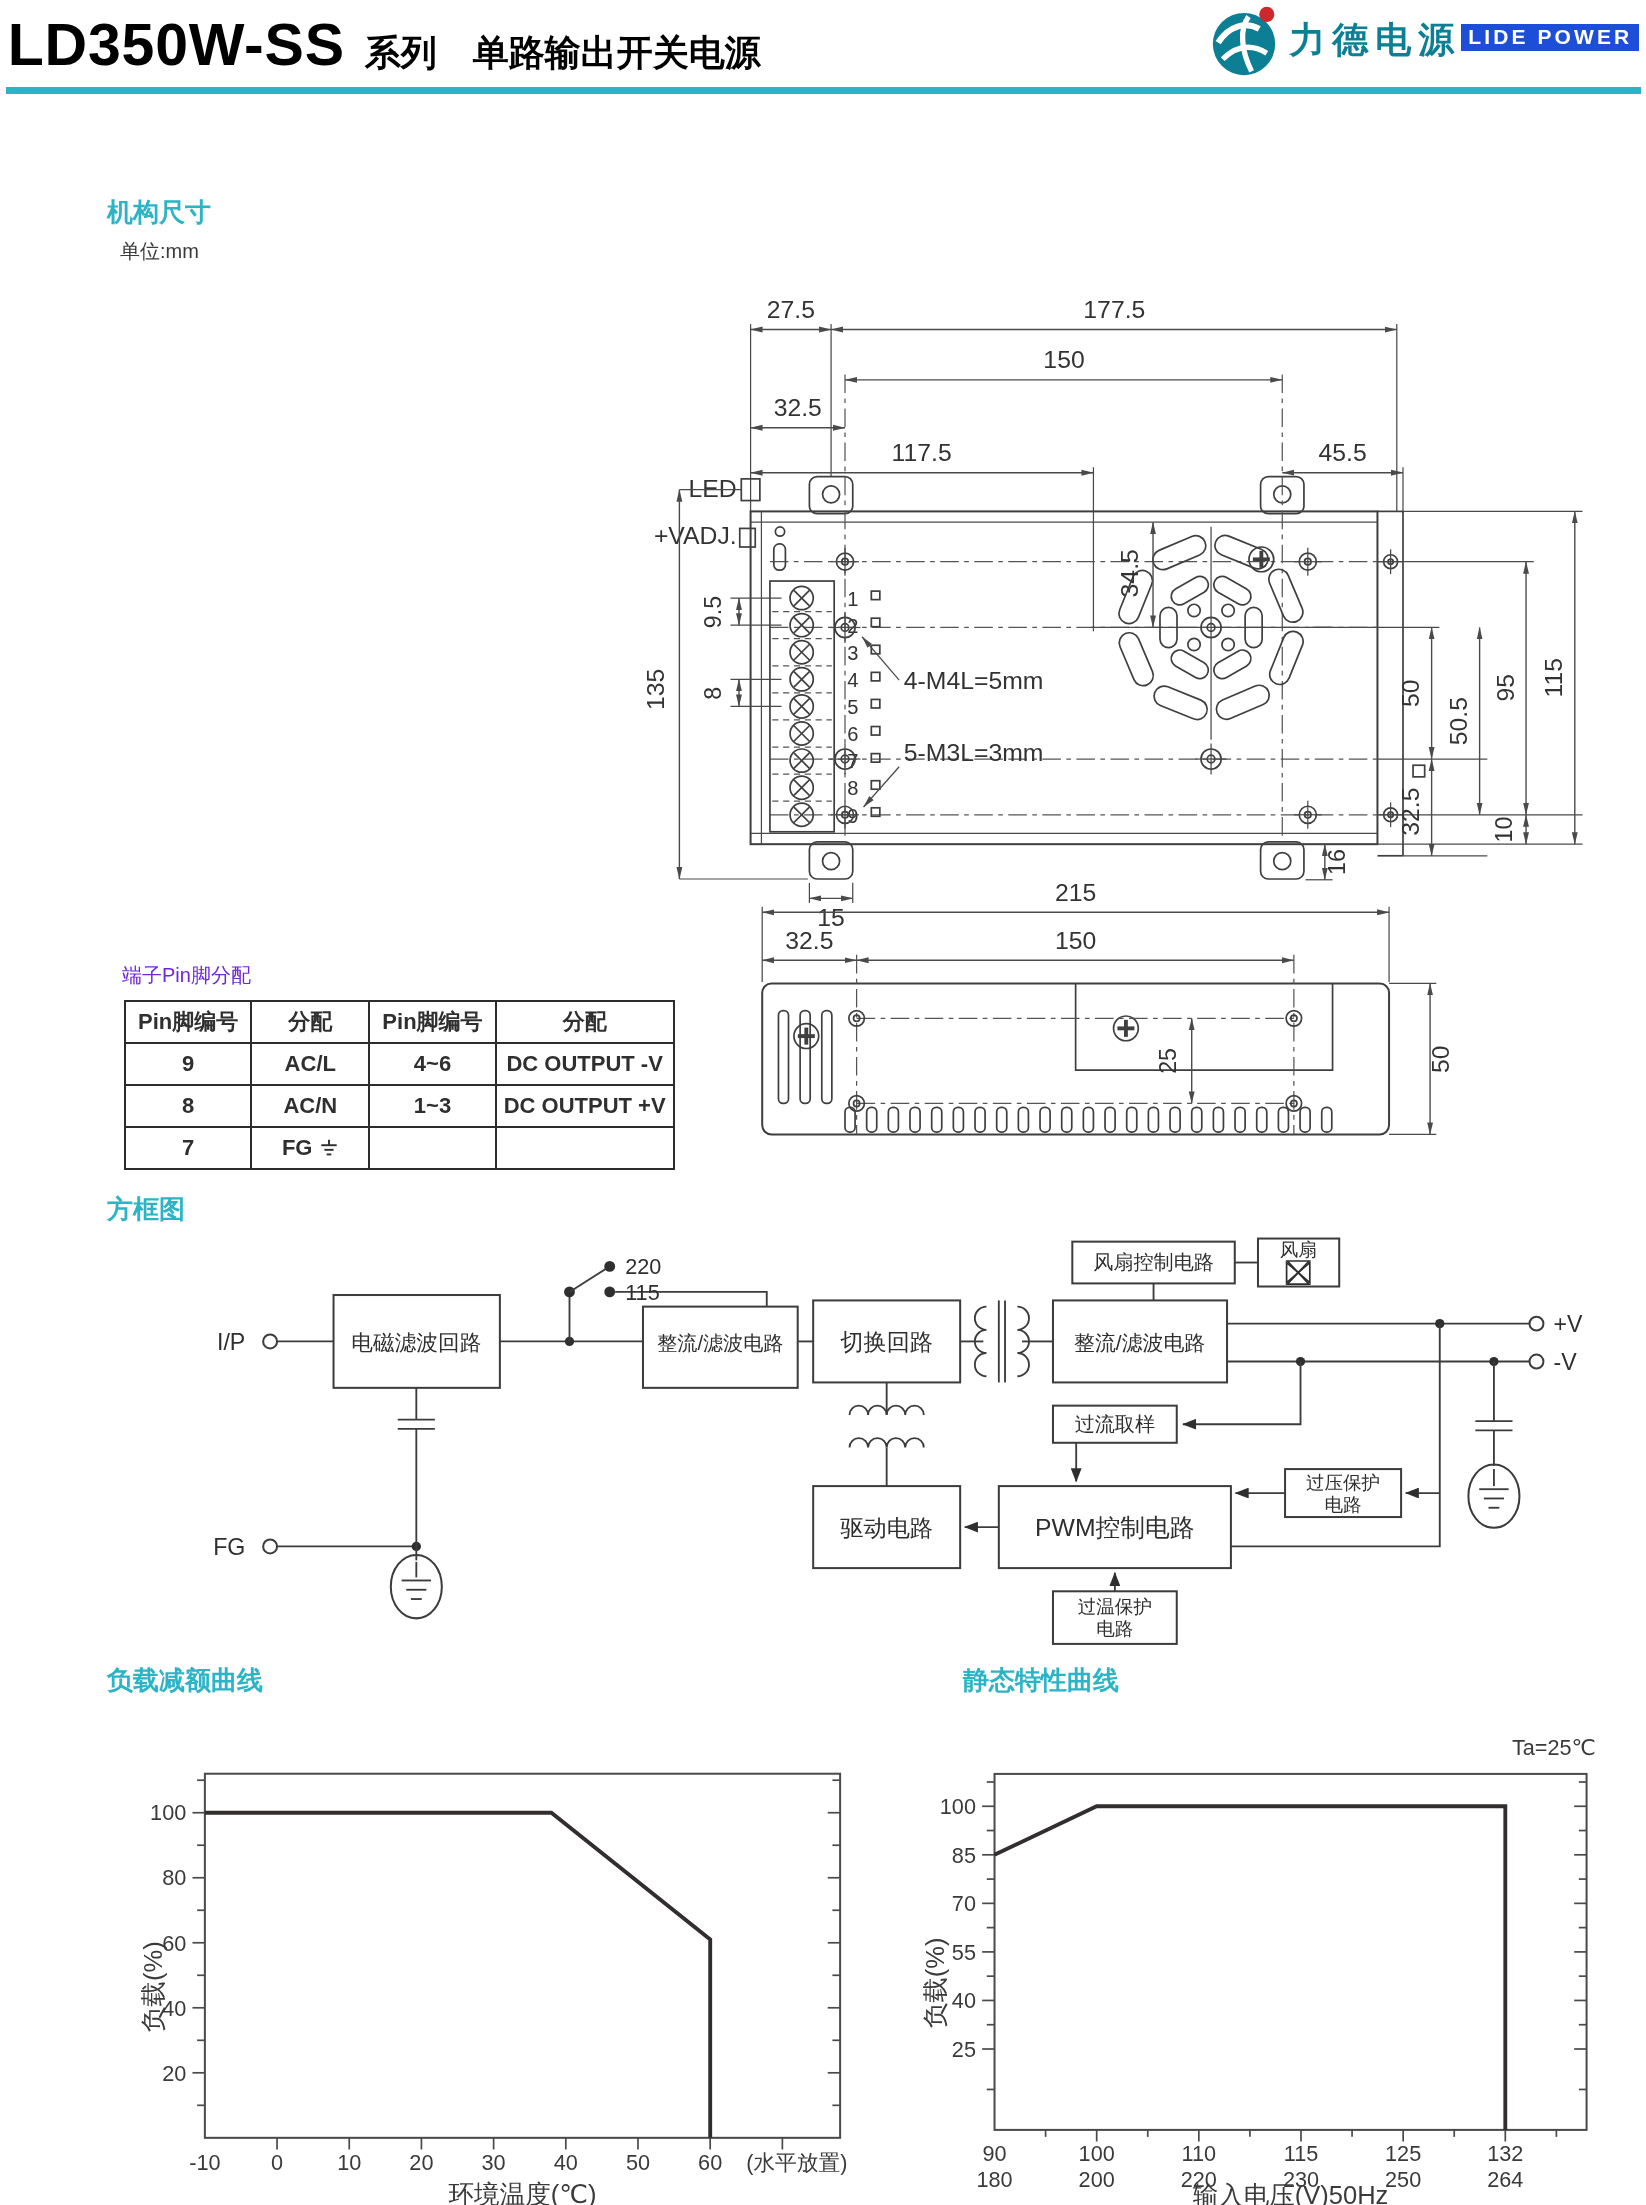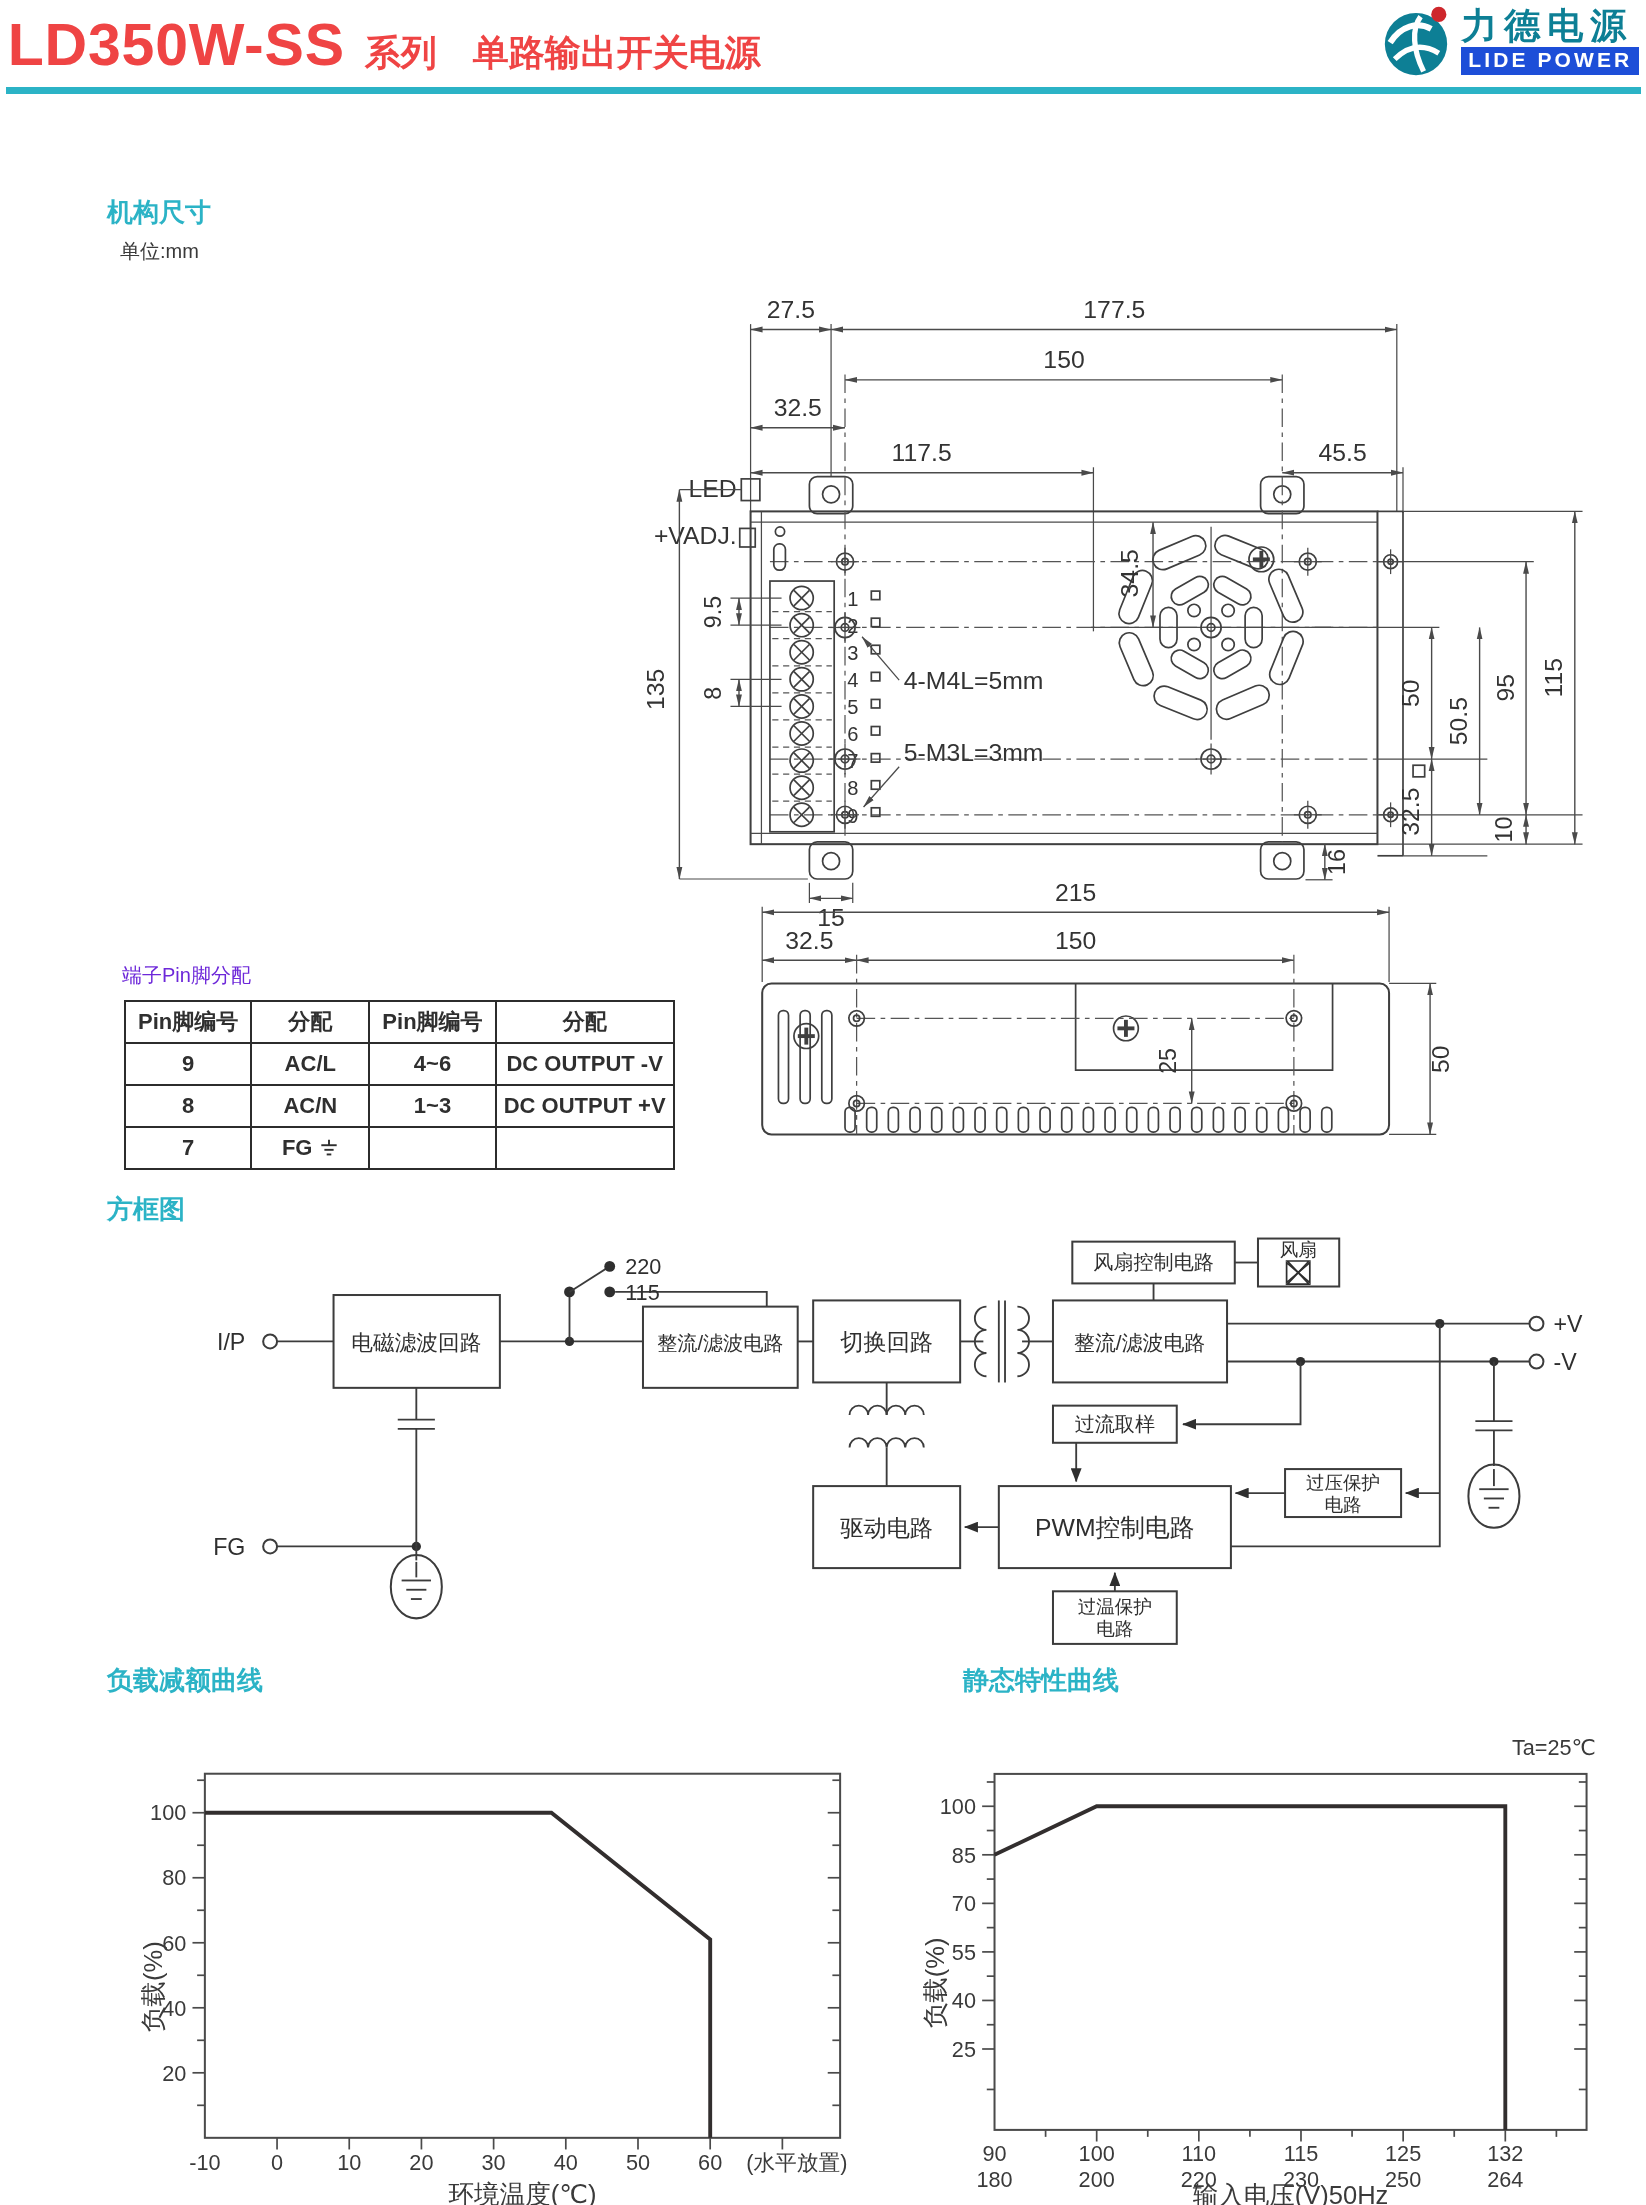--- a/index.html
+++ b/index.html
@@ -1,25 +1,25 @@
 <!DOCTYPE html>
 <html style="font-size:12.4px"><head>
 <meta charset="utf-8">
 <style>
   html,body{margin:0;padding:0;background:#888;}
   #page{position:relative;width:1647px;height:2205px;background:#ffffff;overflow:hidden;
         font-family:"Liberation Sans","DejaVu Sans",sans-serif;color:#3a3a3a;}
   .abs{position:absolute;}
   
-  .hdr-title{left:7.7px;top:11px;display:flex;align-items:baseline;color:#ef4444;white-space:nowrap;}
+  .hdr-title{left:7.7px;top:11px;display:flex;align-items:baseline;color:#000000;white-space:nowrap;}
   .hdr-series{font-size:59px;font-weight:bold;letter-spacing:0.8px;}
   .hdr-series-label{font-size:36px;font-weight:bold;margin-left:20px;}
   .hdr-subtitle{font-size:36px;font-weight:bold;margin-left:36px;}
   .logo{right:7.7px;top:3.1px;display:flex;align-items:center;gap:7.7px;}
-  .logo-col{display:flex;flex-direction:column;align-items:flex-start;}
+  .logo-col{display:flex;flex-direction:row;align-items:flex-start;}
   .logo-cn{font-family:"Liberation Serif","DejaVu Serif",serif;font-size:36px;font-weight:bold;
            color:#0d7f95;letter-spacing:7px;line-height:1.05;}
   .logo-en{background:#1d4ed8;color:#fff;font-size:21px;font-weight:bold;letter-spacing:3.1px;
            padding:1.5px 7px 2.3px 7px;margin-top:1.5px;}
   .divider{left:6.2px;top:87px;width:1635px;height:7px;background:#2bb3c6;}
   .sec-title{font-size:26px;font-weight:bold;color:#2bb3c6;}
   .sub-note{font-size:20px;color:#3a3a3a;}
   
   .pin-title{font-size:20px;color:#6d28d9;}
   table.pins{border-collapse:collapse;font-size:22px;color:#2f2f2f;}

